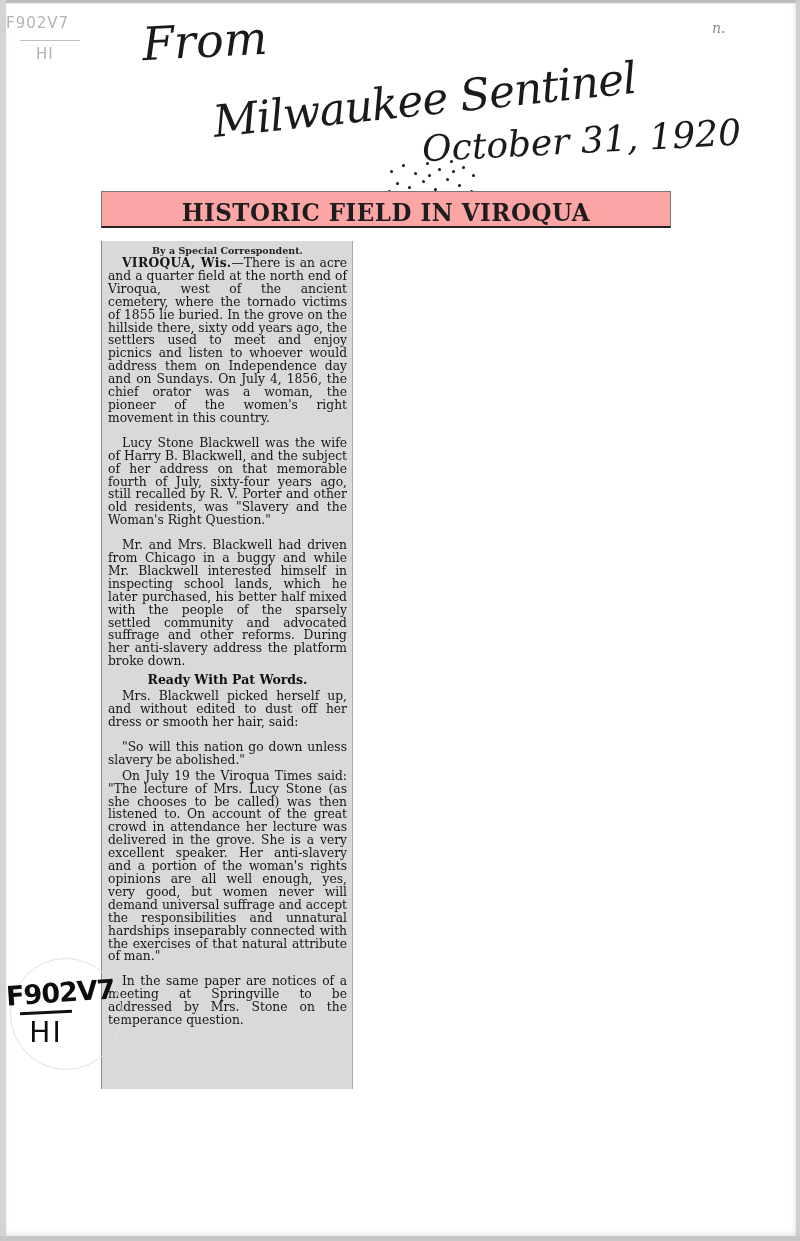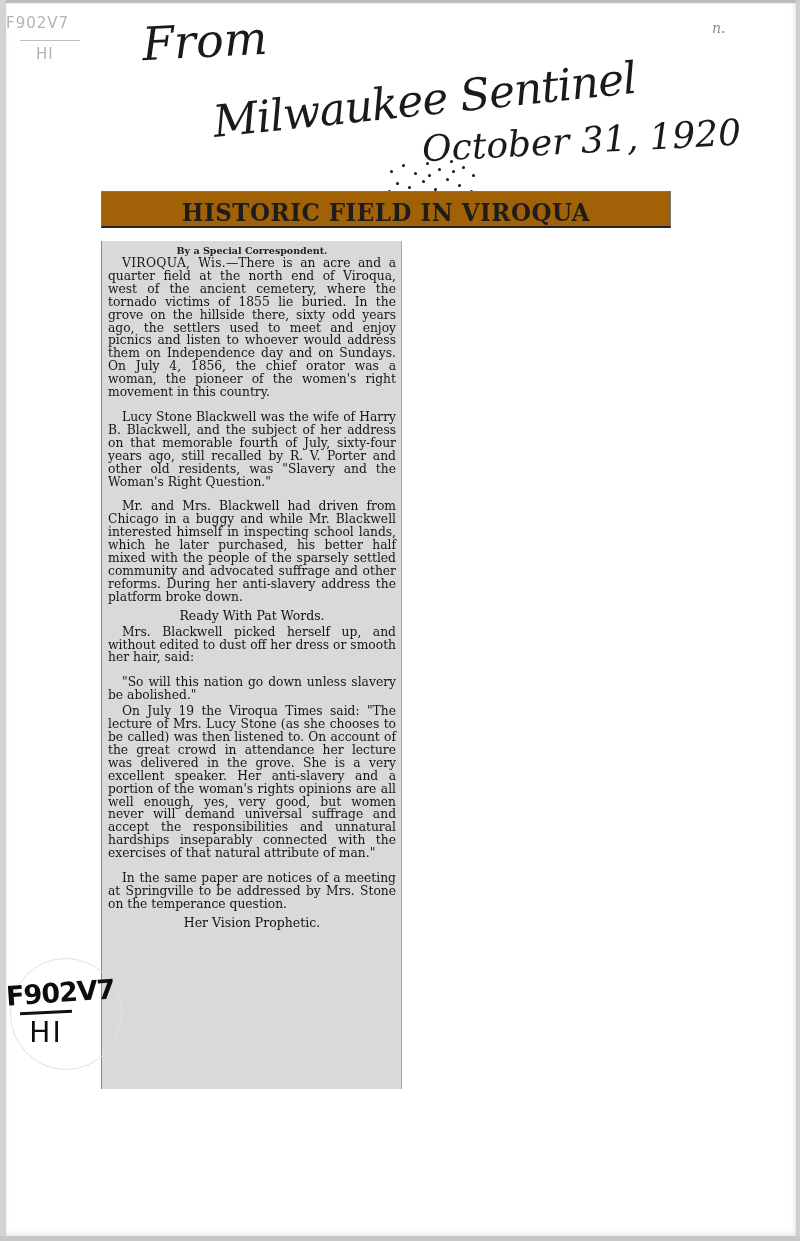--- a/index.html
+++ b/index.html
@@ -79,40 +79,40 @@
       width: 90px; height: 34px;
     }
     .dots span {
       position: absolute; width: 3px; height: 3px; border-radius: 50%; background: #111;
     }
     
     .headline-box {
       position: absolute;
       left: 101px; top: 191px;
       width: 570px; height: 37px;
-      background: #a16207;
+      background: #fca5a5;
       border: 1px solid #777;
       border-bottom: 2px solid #222;
       box-sizing: border-box;
     }
     .headline {
       position: absolute;
       left: 0; top: 6px; width: 100%;
       text-align: center;
       font-family: "DejaVu Serif", serif;
       font-weight: bold;
       font-size: 23px;
       letter-spacing: 0.5px;
       color: #1d1d1d;
       transform: scaleY(1.08);
     }
     .column {
       position: absolute;
       left: 101px; top: 241px;
-      width: 301px; height: 848px;
+      width: 252px; height: 848px;
       background: #d9d9d9;
       border-left: 1px solid #888;
       border-right: 1px solid #aaa;
       box-sizing: border-box;
       padding: 2px 5px 0 6px;
     }
     .byline {
       text-align: center;
       font-family: "DejaVu Serif", serif;
       font-weight: bold;
@@ -123,25 +123,25 @@
     .para {
       font-family: "DejaVu Serif", serif;
       font-size: 12.3px;
       line-height: 12.9px;
       text-align: justify;
       text-indent: 14px;
       margin: 0;
       color: #161616;
       hyphens: manual;
     }
-    .para .lead { font-weight: normal; letter-spacing: 0.3px; }
+    .para .lead { font-weight: bold; letter-spacing: 0.3px; }
     .subhead {
       text-align: center;
       font-family: "DejaVu Serif", serif;
-      font-weight: normal;
+      font-weight: bold;
       font-size: 12.5px;
       margin: 4px 0 3px 0;
       color: #111;
     }
     .para + .para { margin-top: 12px; }
     .gap { height: 3px; }
     
     .catalog {
       position: absolute;
       left: 6px; top: 978px;
@@ -211,21 +211,20 @@
     <p class="para">Lucy Stone Blackwell was the wife of Harry B. Blackwell, and the subject of her address on that memorable fourth of July, sixty-four years ago, still recalled by R. V. Porter and other old residents, was "Slavery and the Woman's Right Question."</p>
     <p class="para">Mr. and Mrs. Blackwell had driven from Chicago in a buggy and while Mr. Blackwell interested himself in inspecting school lands, which he later purchased, his better half mixed with the people of the sparsely settled community and advocated suffrage and other reforms. During her anti-slavery address the platform broke down.</p>
 
     <div class="subhead">Ready With Pat Words.</div>
     <p class="para">Mrs. Blackwell picked herself up, and without edited to dust off her dress or smooth her hair, said:</p>
     <p class="para">"So will this nation go down unless slavery be abolished."</p>
     <div class="gap"></div>
     <p class="para">On July 19 the Viroqua Times said: "The lecture of Mrs. Lucy Stone (as she chooses to be called) was then listened to. On account of the great crowd in attendance her lecture was delivered in the grove. She is a very excellent speaker. Her anti-slavery and a portion of the woman's rights opinions are all well enough, yes, very good, but women never will demand universal suffrage and accept the responsibilities and unnatural hardships inseparably connected with the exercises of that natural attribute of man."</p>
     <p class="para">In the same paper are notices of a meeting at Springville to be addressed by Mrs. Stone on the temperance question.</p>
 
-    <div class="subhead">Her Vision Prophetic.</div>
     <div class="gap"></div>
   </div>
 
   <div class="catalog-circle"></div>
   <div class="catalog">
     <span class="c1">F902V7</span>
     <span class="crule"></span>
     <span class="c2">HI</span>
   </div>
 </div>

